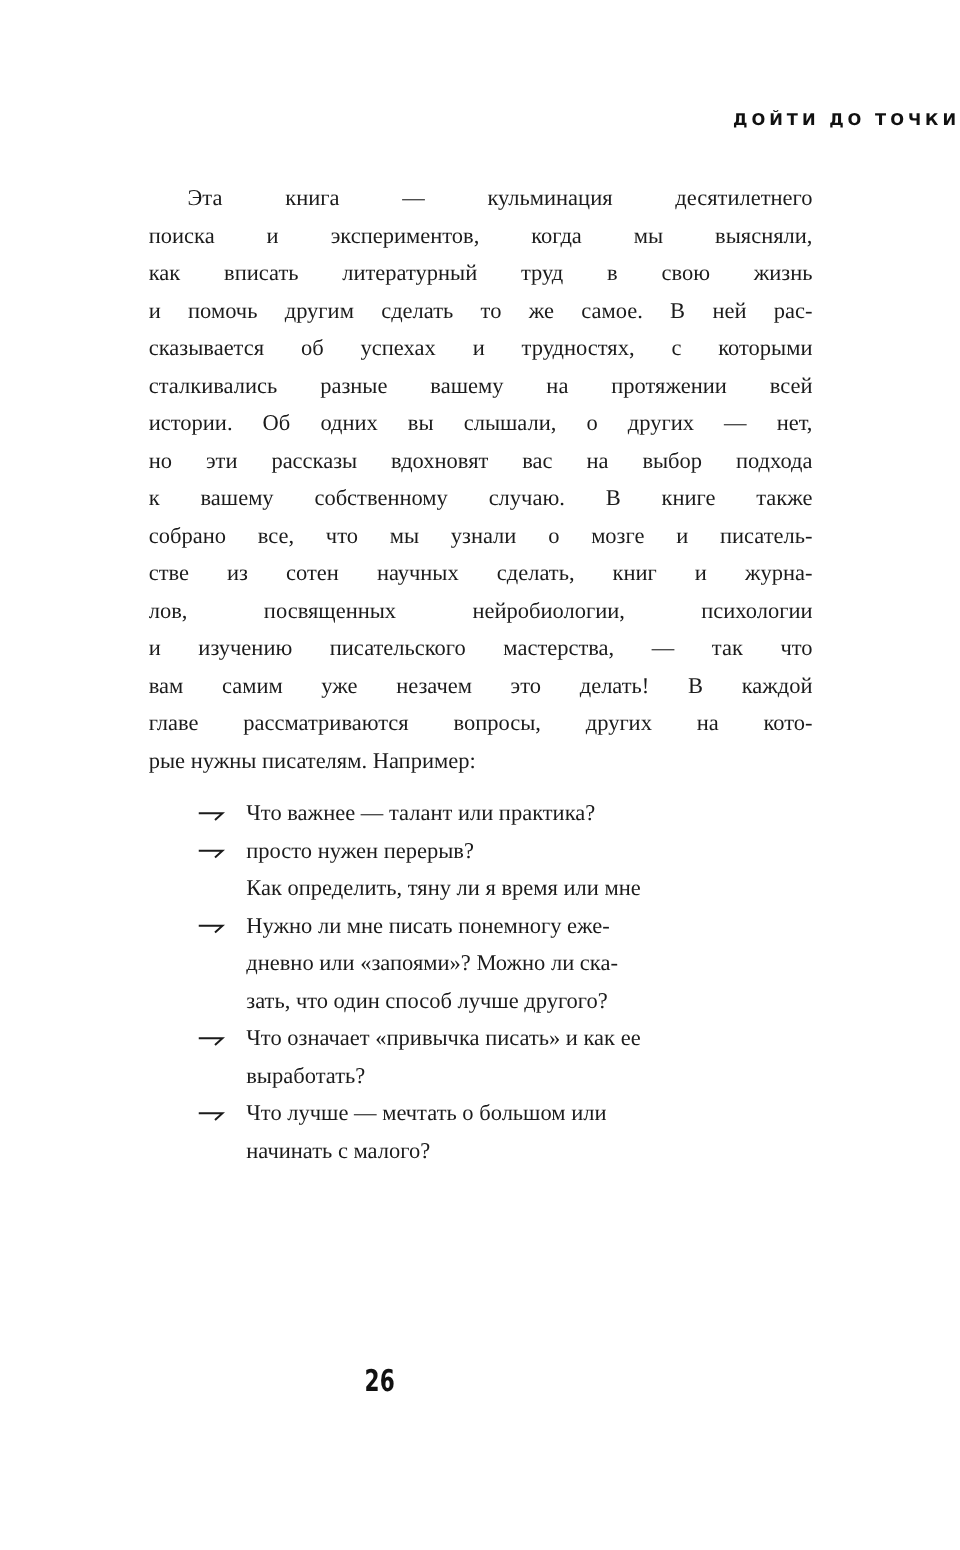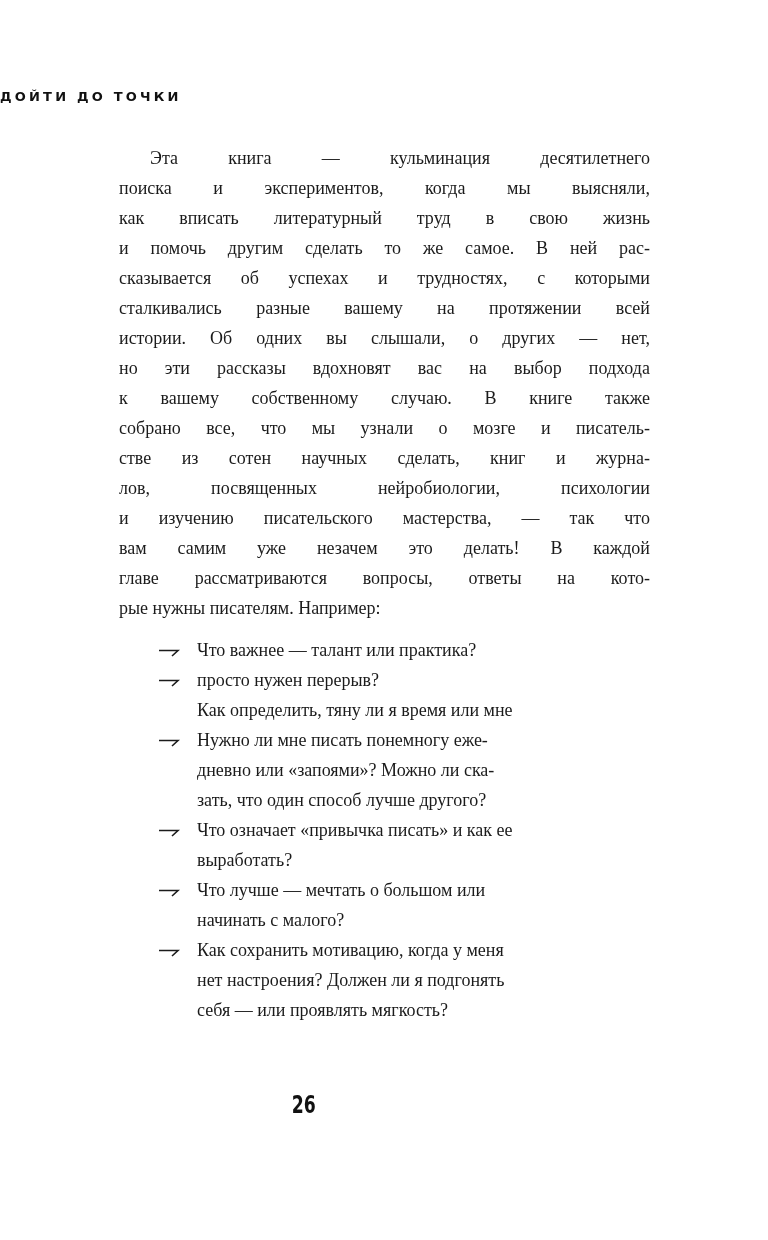--- a/index.html
+++ b/index.html
@@ -7,21 +7,21 @@
     width: 768px; height: 1240px;
     background: #ffffff;
     position: relative;
     overflow: hidden;
     font-family: "Liberation Serif", serif;
     color: #1b1b1b;
   }
   .running-head {
     position: absolute;
     top: 89px; left: 0; width: 768px;
-    text-align: left;
+    text-align: right;
     font-family: "DejaVu Sans", sans-serif;
     font-weight: 700;
     font-size: 13px;
     letter-spacing: 3.2px;
     color: #111111;
   }
   .textblock {
     position: absolute;
     left: 119px; top: 143px; width: 531px;
     font-size: 18px;
@@ -78,21 +78,21 @@
     <div class="pline">сказывается об успехах и трудностях, с которыми</div>
     <div class="pline">сталкивались разные вашему на протяжении всей</div>
     <div class="pline">истории. Об одних вы слышали, о других — нет,</div>
     <div class="pline">но эти рассказы вдохновят вас на выбор подхода</div>
     <div class="pline">к вашему собственному случаю. В книге также</div>
     <div class="pline">собрано все, что мы узнали о мозге и писатель-</div>
     <div class="pline">стве из сотен научных сделать, книг и журна-</div>
     <div class="pline">лов, посвященных нейробиологии, психологии</div>
     <div class="pline">и изучению писательского мастерства, — так что</div>
     <div class="pline">вам самим уже незачем это делать! В каждой</div>
-    <div class="pline">главе рассматриваются вопросы, ответы на кото-</div>
+    <div class="pline">главе рассматриваются вопросы, других на кото-</div>
     <div class="pline last">рые нужны писателям. Например:</div>
   </div>
 
   <div class="qlist">
 
     <div class="qitem">
       <svg class="marker" viewBox="0 0 22 10">
         <path d="M1 3.5 H20 L14 9" fill="none" stroke="#1b1b1b" stroke-width="1.6"></path>
       </svg>
       <div class="iline">Что важнее — талант или практика?</div>
@@ -124,27 +124,19 @@
     </div>
 
     <div class="qitem">
       <svg class="marker" viewBox="0 0 22 10">
         <path d="M1 3.5 H20 L14 9" fill="none" stroke="#1b1b1b" stroke-width="1.6"></path>
       </svg>
       <div class="iline">Что лучше — мечтать о большом или</div>
       <div class="iline">начинать с малого?</div>
     </div>
 
-    <div class="qitem">
-      <svg class="marker" viewBox="0 0 22 10">
-        <path d="M1 3.5 H20 L14 9" fill="none" stroke="#1b1b1b" stroke-width="1.6"></path>
-      </svg>
-      <div class="iline">Как сохранить мотивацию, когда у меня</div>
-      <div class="iline">нет настроения? Должен ли я подгонять</div>
-      <div class="iline">себя — или проявлять мягкость?</div>
-    </div>
 
   </div>
 </div>
 
 <div class="pagenum-wrap">
   <span class="pagenum">26</span>
 </div>
 
 </body></html>

